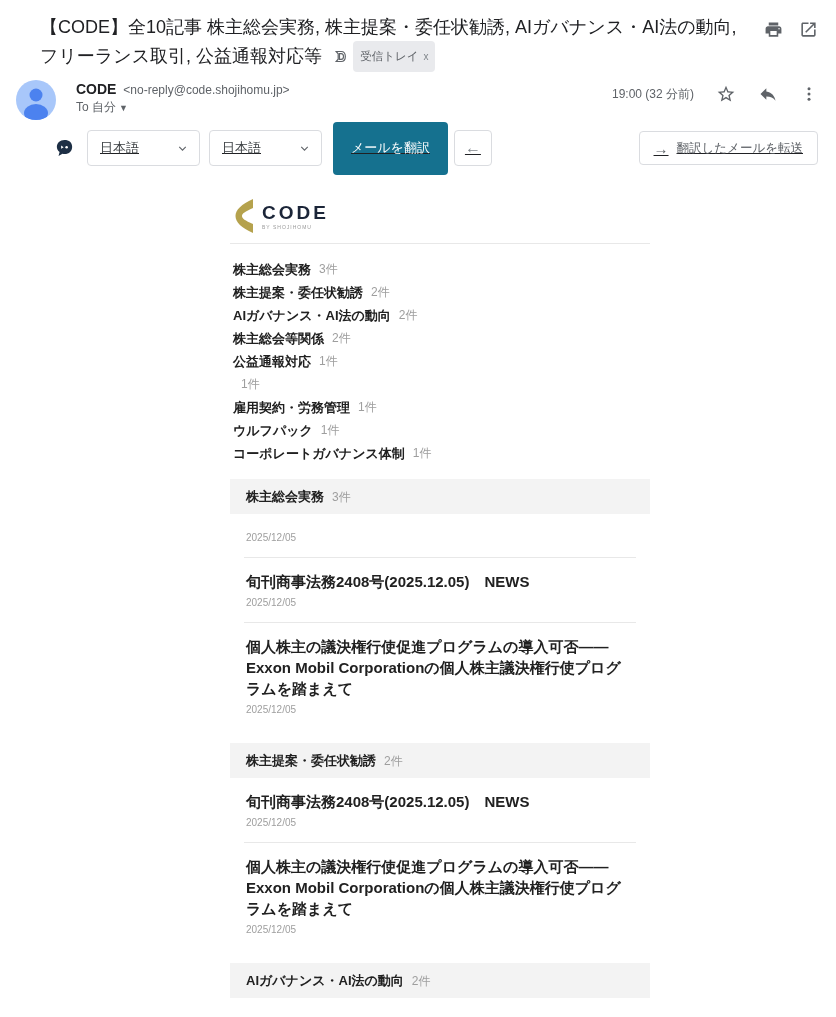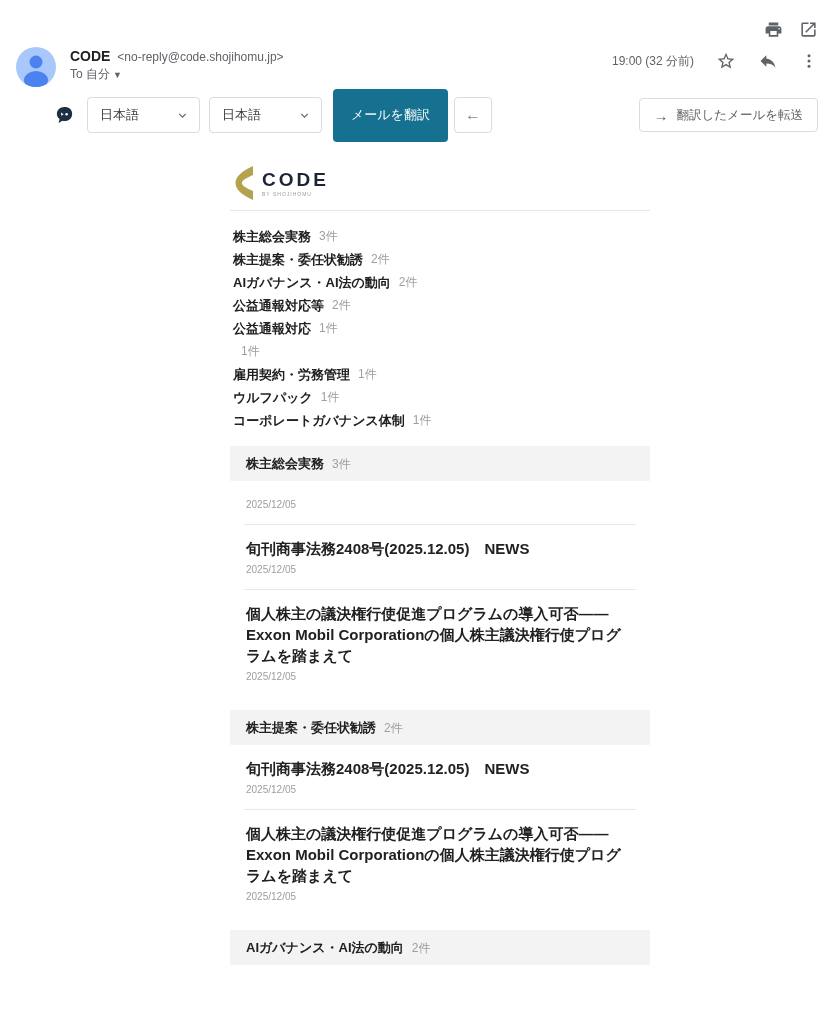--- a/index.html
+++ b/index.html
@@ -14,33 +14,33 @@
   .label-chip { display:inline-flex; align-items:center; gap:5px; background:#e9eaed;
     border-radius:4px; padding:2px 7px; font-size:11.5px; color:#5f6368; vertical-align:2px; }
   .label-chip .x { font-size:10px; color:#80868b; cursor:pointer; }
   .subject-icons { margin-left:auto; display:flex; gap:16px; padding-top:6px; }
   .subject-icons svg { fill:#5f6368; }
 
   
   .sender-row { display:flex; align-items:flex-start; padding:8px 18px 0 16px; }
   .avatar { width:40px; height:40px; border-radius:50%; background:#a8c7fa; overflow:hidden; flex:0 0 40px; position:relative; }
   .avatar svg { position:absolute; left:0; top:0; }
-  .sender-info { margin-left:14px; padding-top:1px; }
+  .sender-info { margin-left:20px; padding-top:1px; }
   .sender-line1 { font-size:14px; }
   .sender-name { font-weight:bold; color:#202124; }
   .sender-email { font-size:12px; color:#5f6368; margin-left:3px; }
   .sender-line2 { font-size:12px; color:#5f6368; margin-top:2px; }
   .to-caret { font-size:9px; color:#5f6368; margin-left:3px; }
   .sender-meta { margin-left:auto; display:flex; align-items:center; gap:22px; padding-top:4px; }
   .time-text { font-size:12px; color:#5f6368; }
   .meta-icon svg { fill:#5f6368; }
   .meta-icon { cursor:pointer; display:flex; }
 
   
-  .translate-bar { display:flex; align-items:center; margin:8px 18px 0 56px; height:40px; }
+  .translate-bar { display:flex; align-items:center; margin:8px 18px 0 56px; height:40px;text-decoration:underline; }
   .gt-icon { margin-right:14px; display:flex; }
   .lang-select { display:flex; align-items:center; justify-content:space-between; width:113px; height:36px;
     border:1px solid #dadce0; border-radius:4px; padding:0 10px 0 12px; font-size:13px; color:#3c4043;
     background:#fff; cursor:pointer; margin-right:9px; }
   .lang-select svg { stroke:#5f6368; }
   .translate-btn { height:53px; background:#15718f; color:#fff; font-size:13px; border:none;
     border-radius:4px; padding:0 18px; margin-left:2px; cursor:pointer; }
   .back-btn { height:36px; width:38px; border:1px solid #dadce0; border-radius:4px; background:#fff;
     color:#80868b; font-size:16px; margin-left:6px; cursor:pointer; }
   .forward-btn { margin-left:auto; height:34px; border:1px solid #dadce0; border-radius:4px; background:#fff;
@@ -66,20 +66,26 @@
   .article { padding:13px 16px 12px; }
   .article-title { font-size:15px; font-weight:bold; color:#212121; line-height:21px; cursor:pointer; }
   .article-title .hl { background:#fcd65d; color:#6e6e6e; }
   .article-date { font-size:10px; color:#9e9e9e; margin-top:4px; line-height:14px; }
   .article-divider { border:none; border-top:1px solid #e8e8e8; margin:0 14px; }
 </style>
 </head>
 <body>
 
 <div class="subject-row">
+  <div class="subject-text"><span>【CODE】全10記事 株主総会実務, 株主提案・委任状勧誘, AIガバナンス・AI法の動向, フリーランス取引, 公益通報対応等</span><span class="subject-inline"><span class="d-icon"><svg width="15" height="15" viewBox="0 0 18 18">
+            <path d="M5 3 L11 3 C14 3 16 5.6 16 9 C16 12.4 14 15 11 15 L5 15 L7.4 12.2 L7.4 5.8 Z M9 5.5 L9 12.5 L11 12.5 C12.8 12.5 13.8 11 13.8 9 C13.8 7 12.8 5.5 11 5.5 Z" fill="none" stroke="#5f6368" stroke-width="1.4"></path>
+          </svg></span><span class="label-chip">
+          <span>受信トレイ</span>
+          <span class="x">x</span>
+        </span></span></div>
   <div class="subject-icons">
     <span class="meta-icon">
         <svg width="19" height="19" viewBox="0 0 24 24">
           <path d="M19 8H5c-1.66 0-3 1.34-3 3v6h4v4h12v-4h4v-6c0-1.66-1.34-3-3-3zm-3 11H8v-5h8v5zm3-7c-.55 0-1-.45-1-1s.45-1 1-1 1 .45 1 1-.45 1-1 1zm-1-9H6v4h12V3z"></path>
         </svg>
       </span>
     <span class="meta-icon">
         <svg width="19" height="19" viewBox="0 0 24 24">
           <path d="M19 19H5V5h7V3H5c-1.11 0-2 .9-2 2v14c0 1.1.89 2 2 2h14c1.1 0 2-.9 2-2v-7h-2v7zM14 3v2h3.59l-9.83 9.83 1.41 1.41L19 6.41V10h2V3h-7z"></path>
         </svg>
@@ -173,21 +179,21 @@
       </div>
       <div class="cat-row">
         <span class="cat-label">株主提案・委任状勧誘</span>
         <span class="cat-count">2件</span>
       </div>
       <div class="cat-row">
         <span class="cat-label">AIガバナンス・AI法の動向</span>
         <span class="cat-count">2件</span>
       </div>
       <div class="cat-row">
-        <span class="cat-label">公益通報対応等</span>
+        <span class="cat-label">株主総会等関係</span>
         <span class="cat-count">2件</span>
       </div>
       <div class="cat-row">
         <span class="cat-label">公益通報対応</span>
         <span class="cat-count">1件</span>
       </div>
       <div class="cat-row">
         <span class="cat-count">1件</span>
       </div>
       <div class="cat-row">

